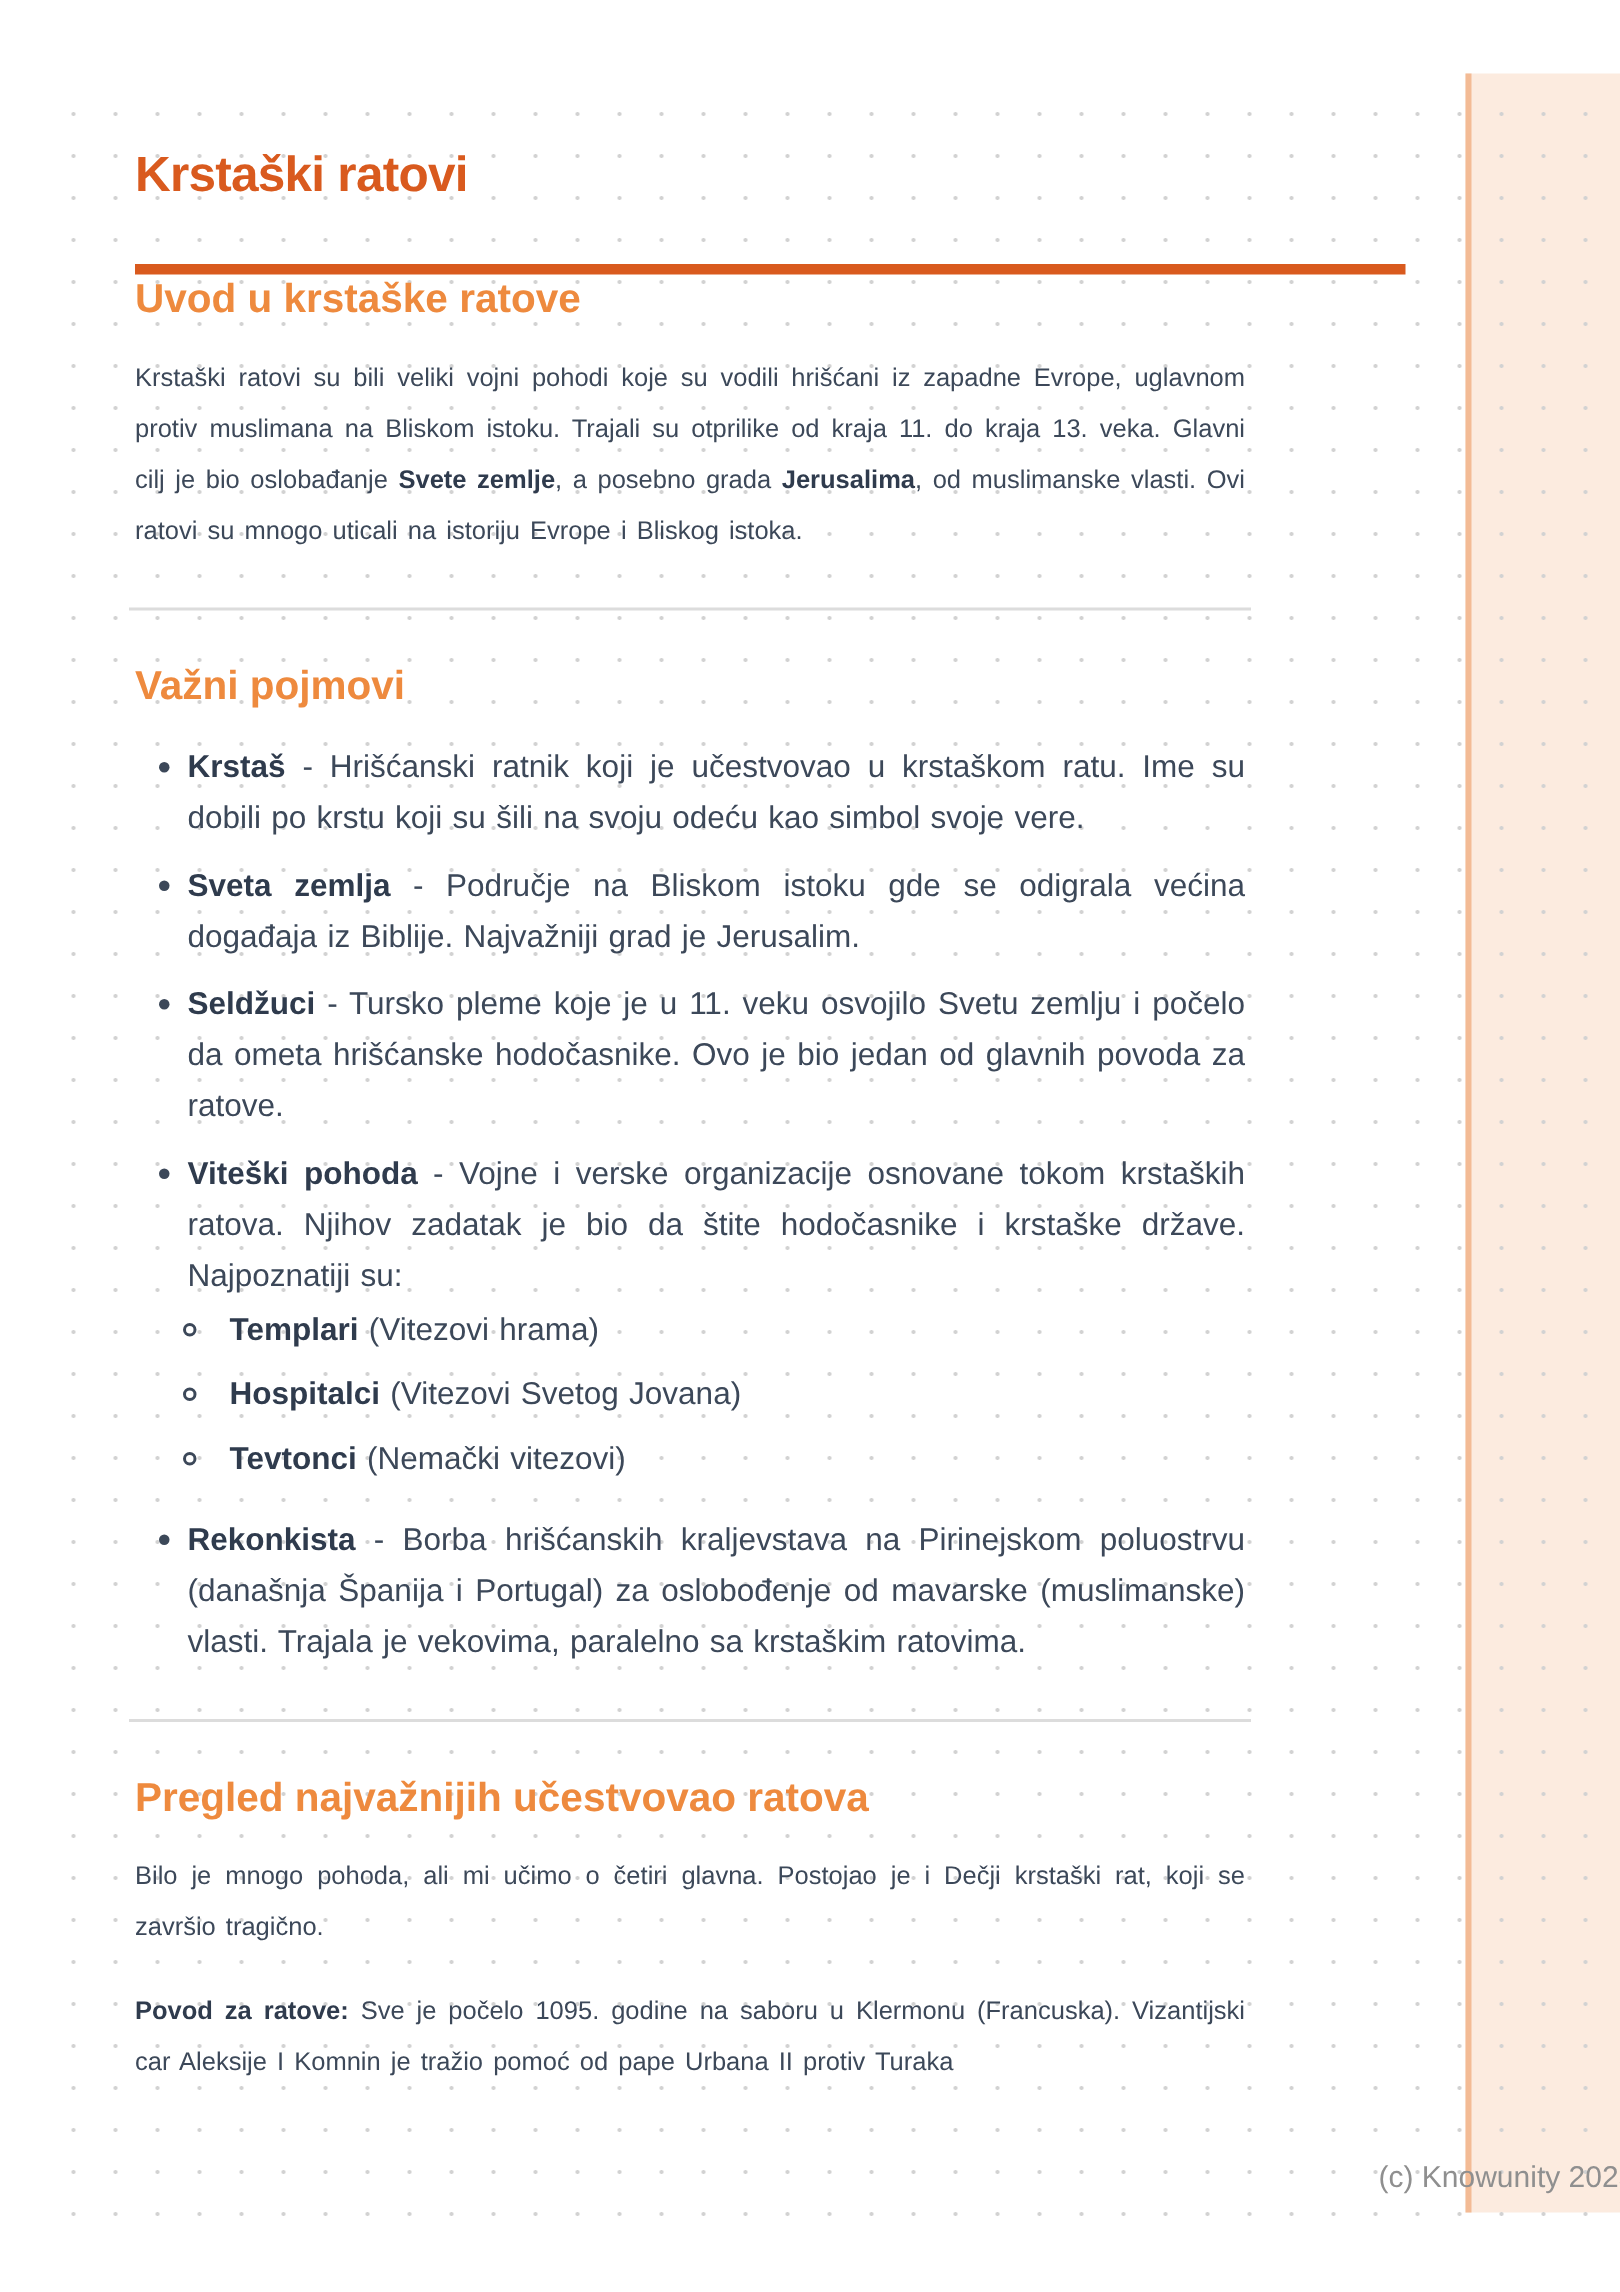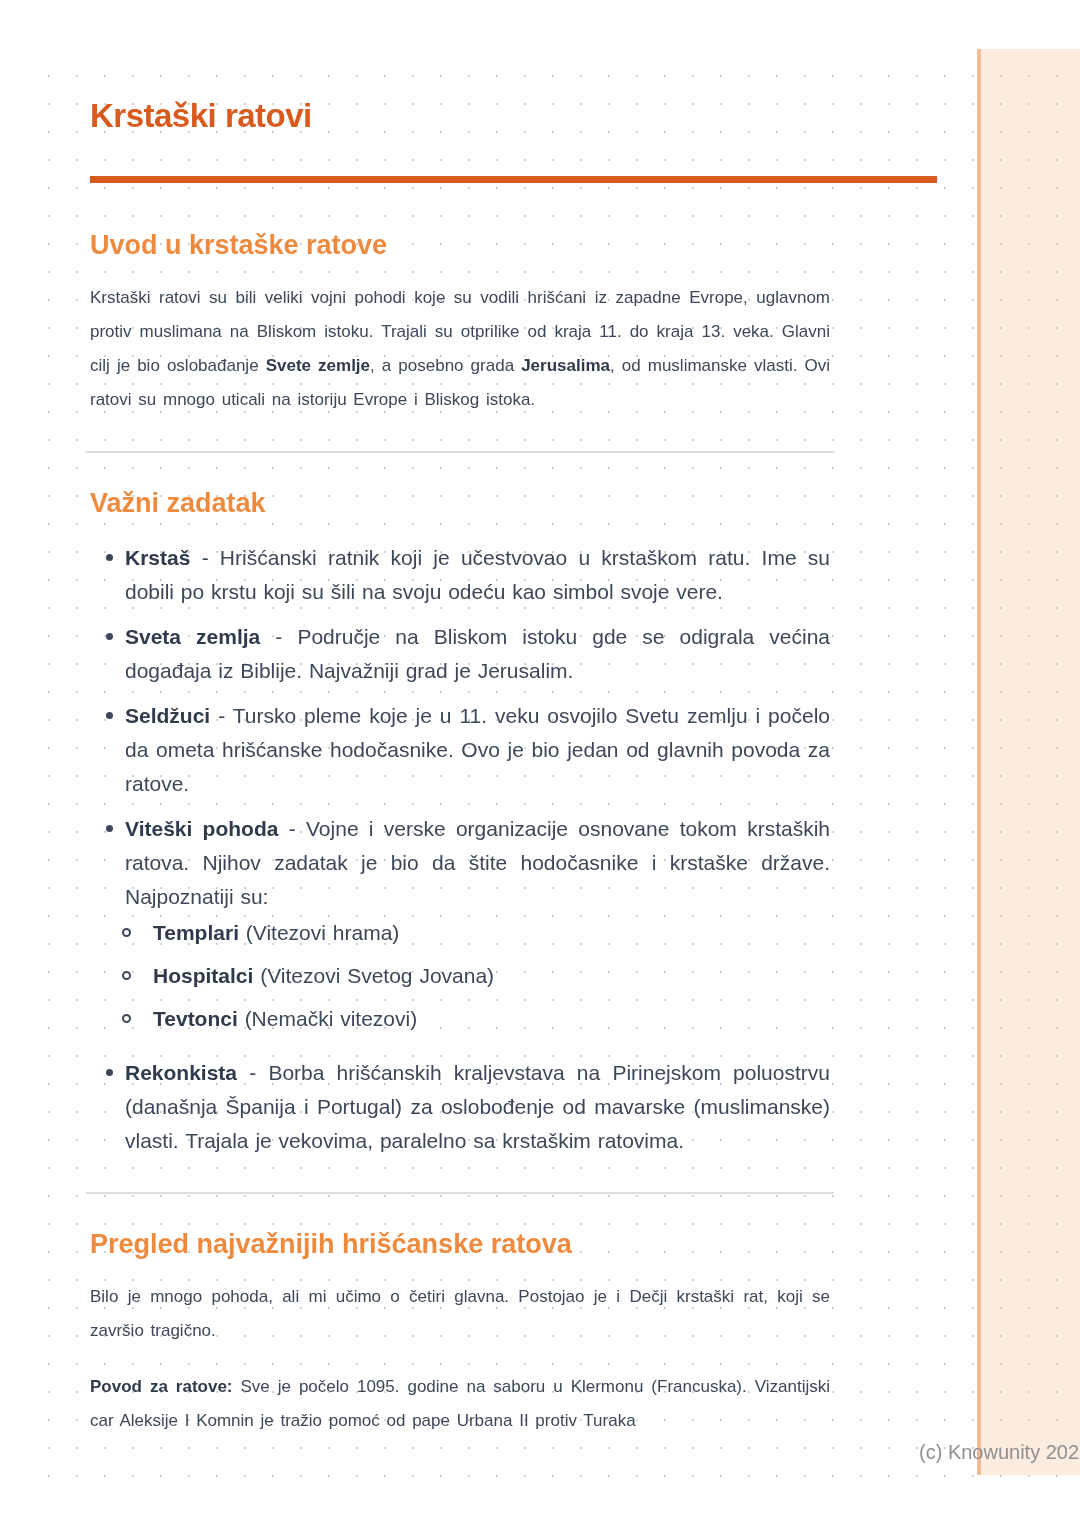--- a/index.html
+++ b/index.html
@@ -60,21 +60,21 @@
     height:7px;
     margin-top:32px;
     background:var(--rule-orange);
   }
   h2.section-heading {
     font-size:27px;
     line-height:32px;
     font-weight:700;
     color:var(--heading-orange);
   }
-  .content > h2.first { margin-top:46px; }
+  .content > h2.first { }
   p.body-par {
     margin-top:20px;
     font-size:17px;
     line-height:34px;
     text-align:justify;
     word-spacing:2px;
   }
   b { font-weight:700; color:var(--bold-text); }
   hr.section-divider {
     border:none;
@@ -137,21 +137,21 @@
 <div class="content">
 
   <h1 class="page-title">Krstaški ratovi</h1>
   <div class="title-rule"></div>
 
   <h2 class="section-heading first">Uvod u krstaške ratove</h2>
   <p class="body-par">Krstaški ratovi su bili veliki vojni pohodi koje su vodili hrišćani iz zapadne Evrope, uglavnom protiv muslimana na Bliskom istoku. Trajali su otprilike od kraja 11. do kraja 13. veka. Glavni cilj je bio oslobađanje <b>Svete zemlje</b>, a posebno grada <b>Jerusalima</b>, od muslimanske vlasti. Ovi ratovi su mnogo uticali na istoriju Evrope i Bliskog istoka.</p>
 
   <hr class="section-divider">
 
-  <h2 class="section-heading">Važni zadatak</h2>
+  <h2 class="section-heading">Važni pojmovi</h2>
 
   <ul class="bullet-list">
     <li>
       <div class="li-row">
         <span class="marker-cell">
             <span class="dot-solid"></span>
           </span>
         <span class="li-text"><b>Krstaš</b> - Hrišćanski ratnik koji je učestvovao u krstaškom ratu. Ime su dobili po krstu koji su šili na svoju odeću kao simbol svoje vere.</span>
       </div>
     </li>
@@ -210,19 +210,19 @@
         <span class="marker-cell">
             <span class="dot-solid"></span>
           </span>
         <span class="li-text"><b>Rekonkista</b> - Borba hrišćanskih kraljevstava na Pirinejskom poluostrvu (današnja Španija i Portugal) za oslobođenje od mavarske (muslimanske) vlasti. Trajala je vekovima, paralelno sa krstaškim ratovima.</span>
       </div>
     </li>
   </ul>
 
   <hr class="section-divider">
 
-  <h2 class="section-heading">Pregled najvažnijih hrišćanske ratova</h2>
+  <h2 class="section-heading">Pregled najvažnijih učestvovao ratova</h2>
   <p class="body-par">Bilo je mnogo pohoda, ali mi učimo o četiri glavna. Postojao je i Dečji krstaški rat, koji se završio tragično.</p>
   <p class="body-par lead-par"><b>Povod za ratove:</b> Sve je počelo 1095. godine na saboru u Klermonu (Francuska). Vizantijski car Aleksije I Komnin je tražio pomoć od pape Urbana II protiv Turaka</p>
 
 </div>
 
 <div class="watermark">(c) Knowunity 2025</div>
 
 </body></html>

